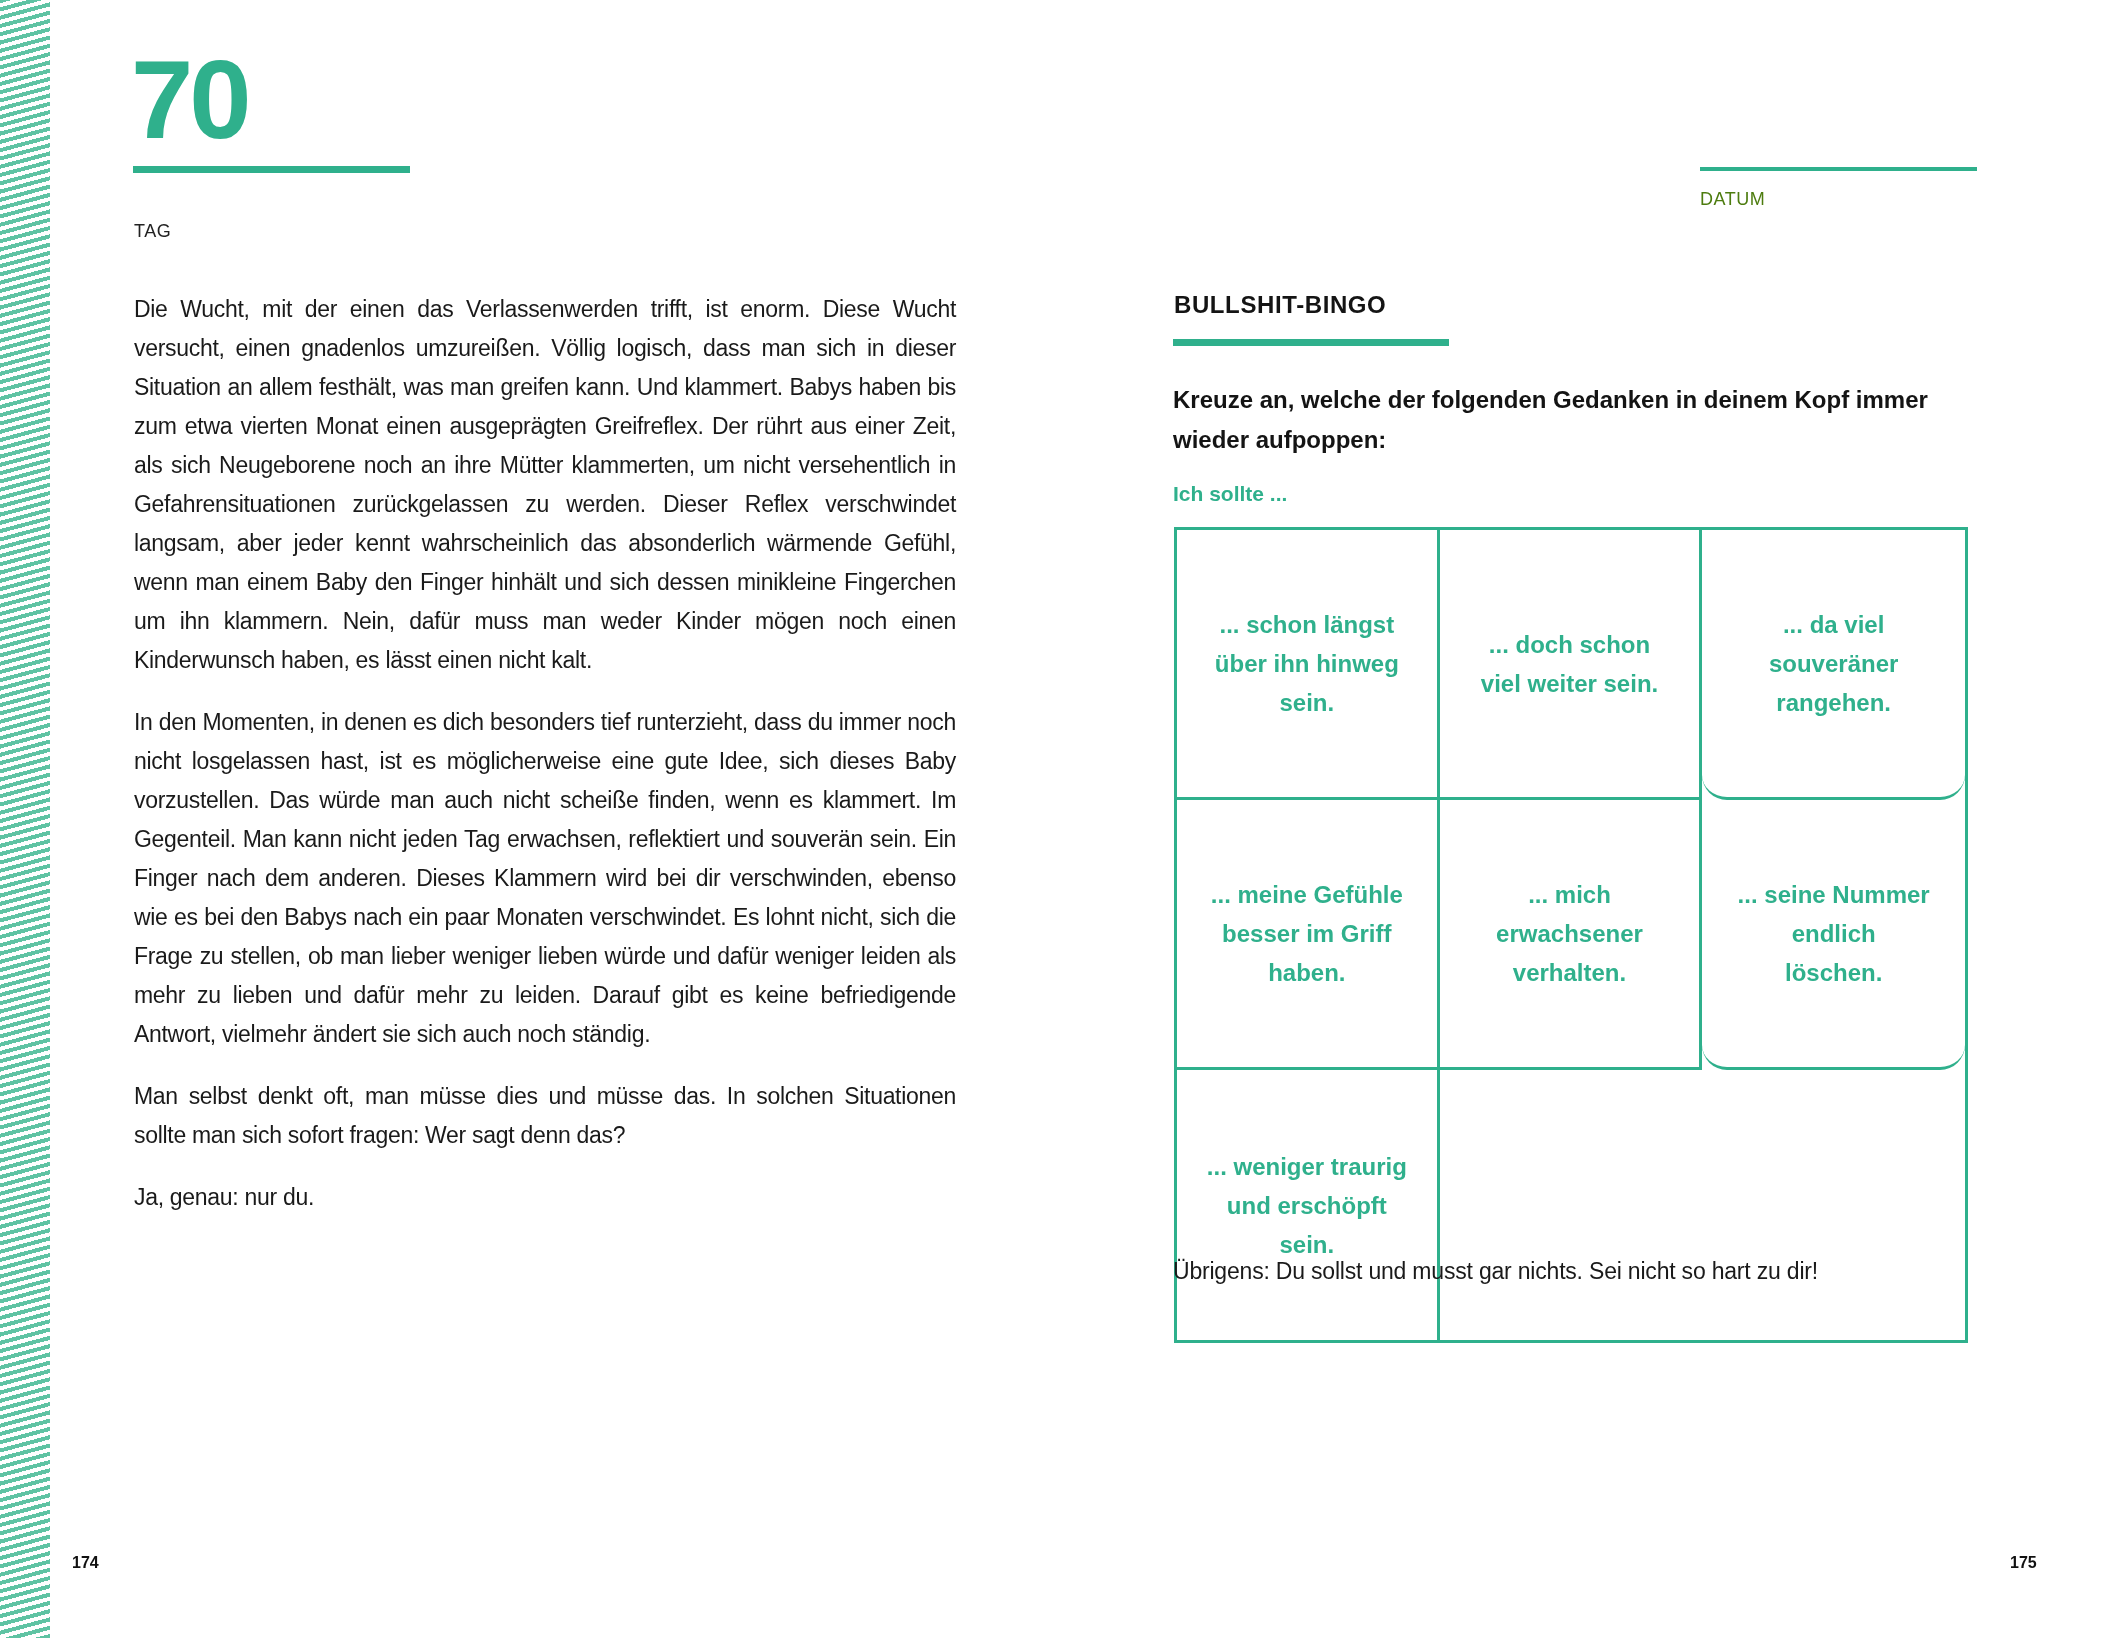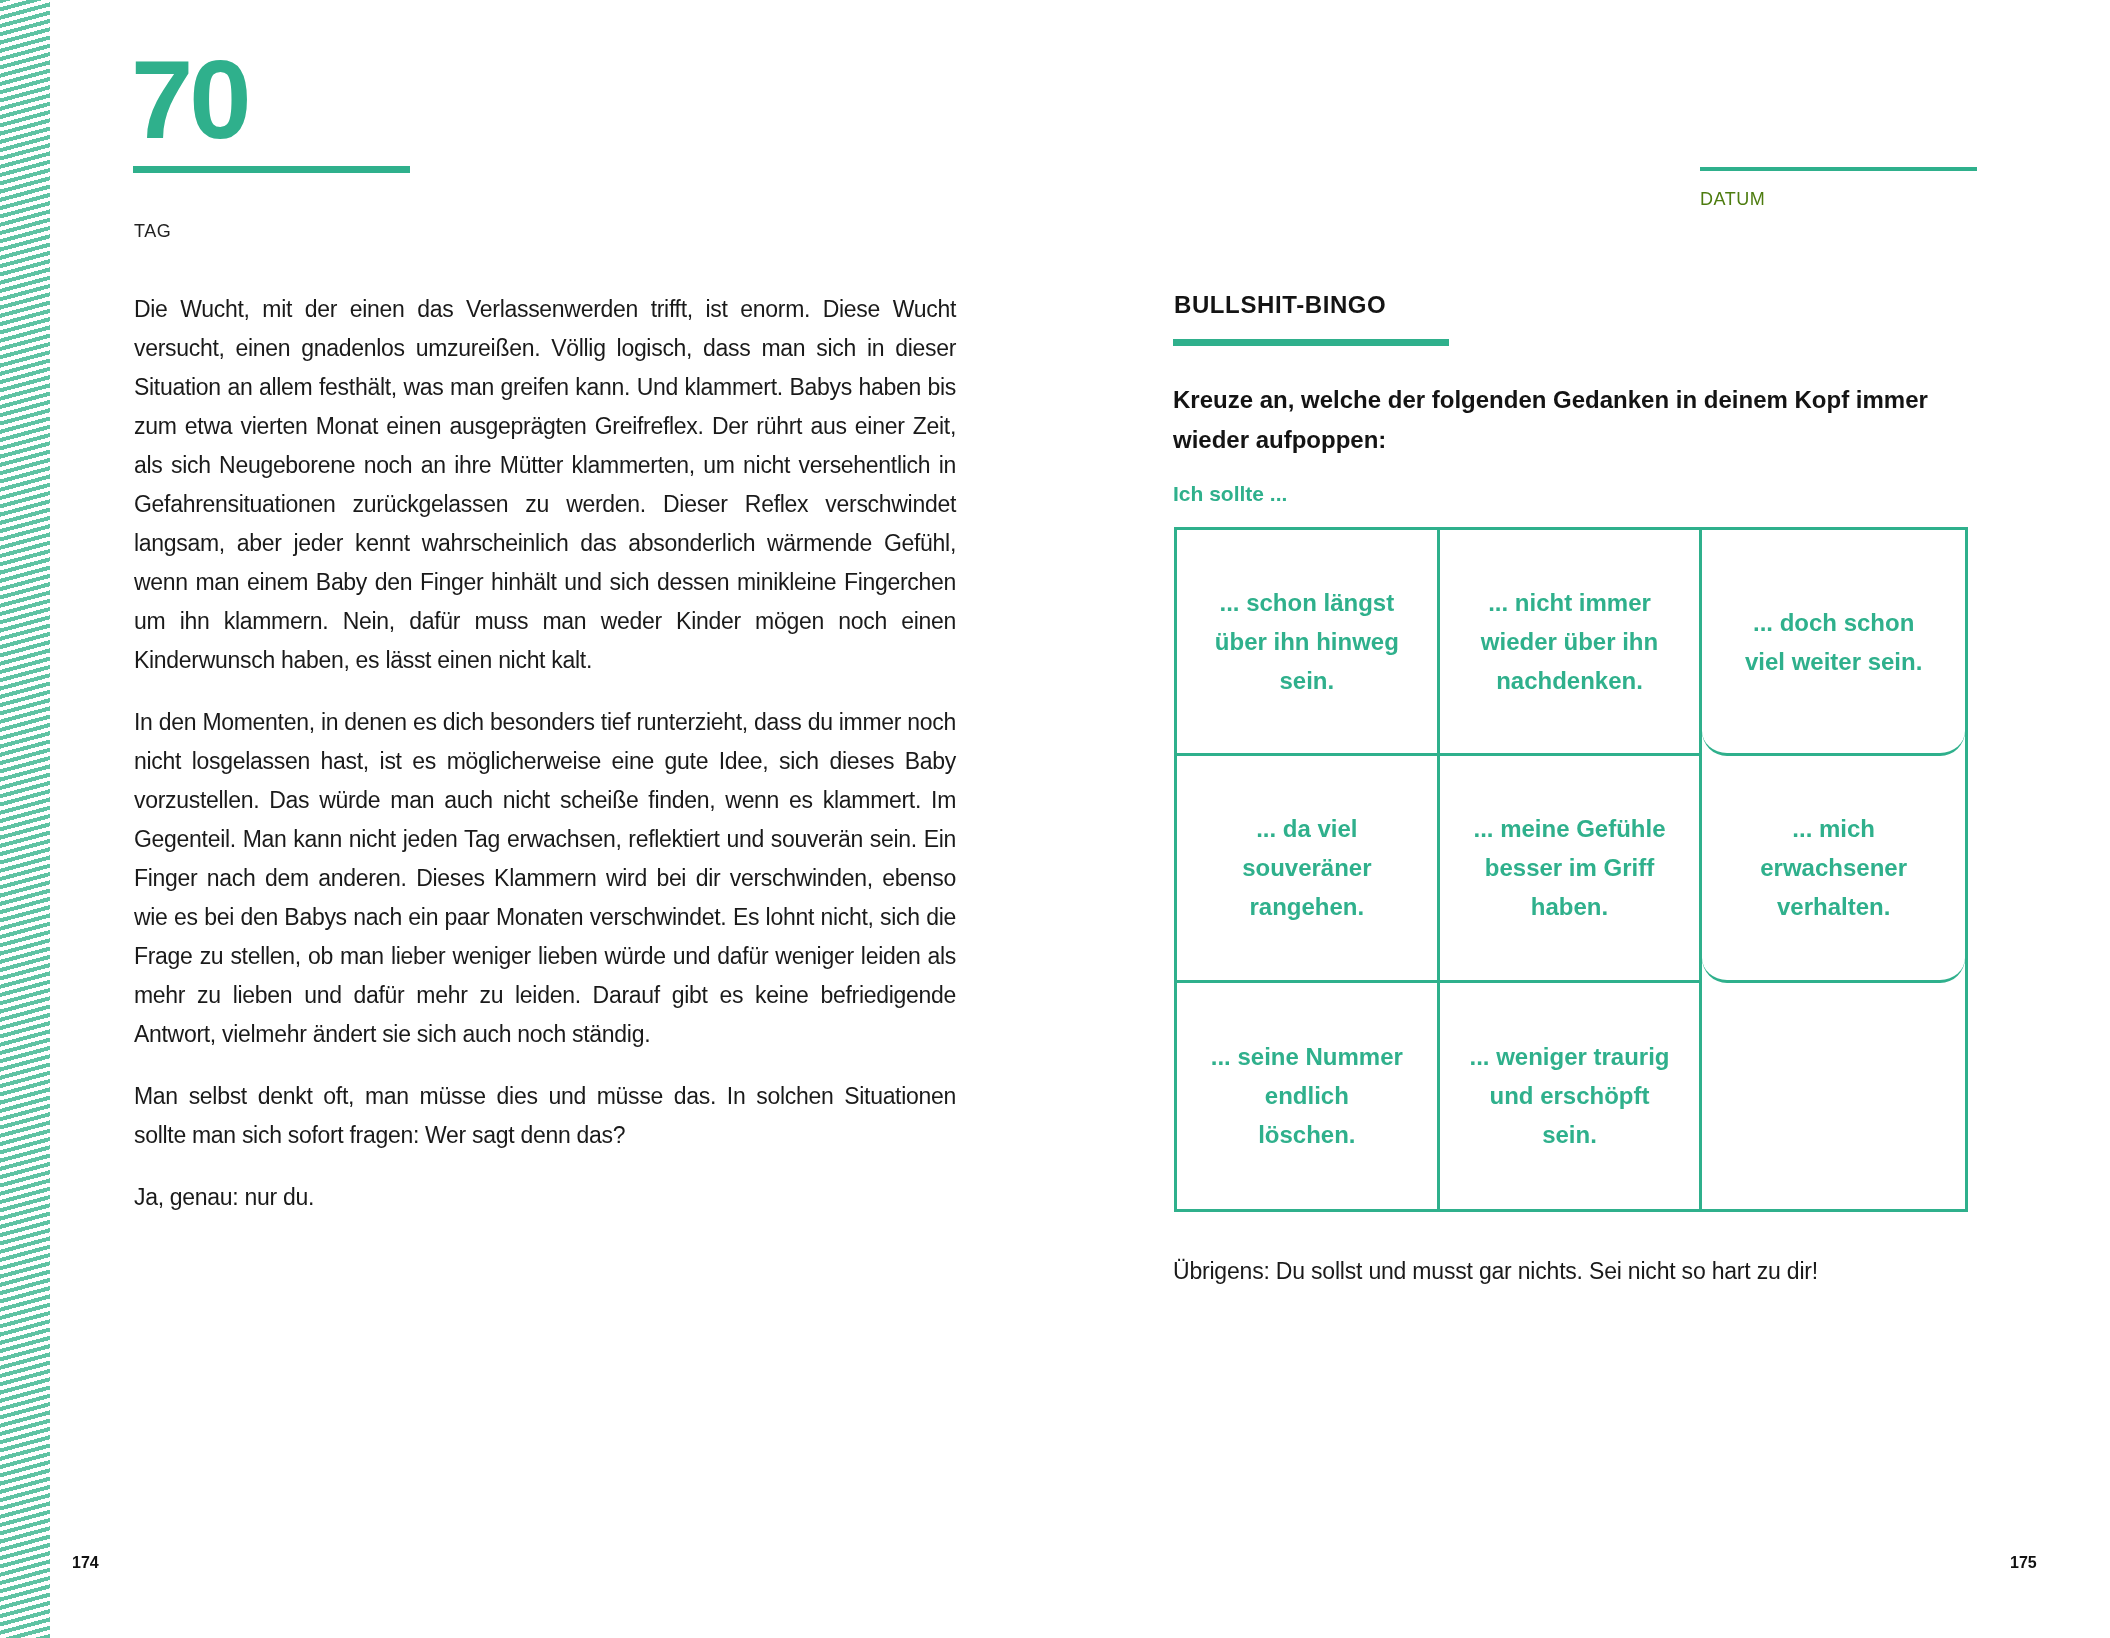--- a/index.html
+++ b/index.html
@@ -22,21 +22,21 @@
   .body-text p { margin: 0 0 23px 0; }
 
   .bingo-title { position: absolute; left: 1174px; top: 291px; font-size: 24px; font-weight: bold; letter-spacing: 0.6px; color: #141414; }
   .bingo-underline { position: absolute; left: 1173px; top: 339px; width: 276px; height: 7px; background: var(--accent); }
 
   .instruction { position: absolute; left: 1173px; top: 380px; width: 800px; font-size: 24px; font-weight: bold;
     line-height: 40px; color: #141414; }
 
   .prompt { position: absolute; left: 1173px; top: 482px; font-size: 21px; font-weight: bold; color: var(--accent); }
 
-  .grid { position: absolute; left: 1174px; top: 527px; width: 794px; height: 685px;
+  .grid { position: absolute; left: 1174px; top: 527px; width: 794px; height: 816px;
     display: grid; grid-template-columns: repeat(3, 1fr); grid-template-rows: repeat(3, 1fr);
     border: 3px solid var(--accent); box-sizing: border-box; }
   .cell { border-right: 3px solid var(--accent); border-bottom: 3px solid var(--accent);
     display: flex; align-items: center; justify-content: center; text-align: center;
     font-size: 24px; font-weight: bold; line-height: 39px; color: var(--accent); padding: 0 14px; cursor: pointer; }
   .cell:nth-child(3n) { border-right: none; border-radius: 25px; }
   .cell:nth-child(n+7) { border-bottom: none; }
   .cell span { display: block; }
 
   .footer-note { position: absolute; left: 1173px; top: 1258px; font-size: 23px; letter-spacing: -0.2px; color: #1a1a1a; }
@@ -69,27 +69,20 @@
 
 <div class="instruction">Kreuze an, welche der folgenden Gedanken in deinem Kopf immer wieder aufpoppen:</div>
 <div class="prompt">Ich sollte ...</div>
 
 <div class="grid" id="bingo-grid">
     <div class="cell">
       <div>
         <span>... schon längst</span>
         <span>über ihn hinweg</span>
         <span>sein.</span>
-      </div>
-    </div>
-    <div class="cell">
-      <div>
-        <span>... nicht immer</span>
-        <span>wieder über ihn</span>
-        <span>nachdenken.</span>
       </div>
     </div>
     <div class="cell">
       <div>
         <span>... doch schon</span>
         <span>viel weiter sein.</span>
       </div>
     </div>
     <div class="cell">
       <div>

